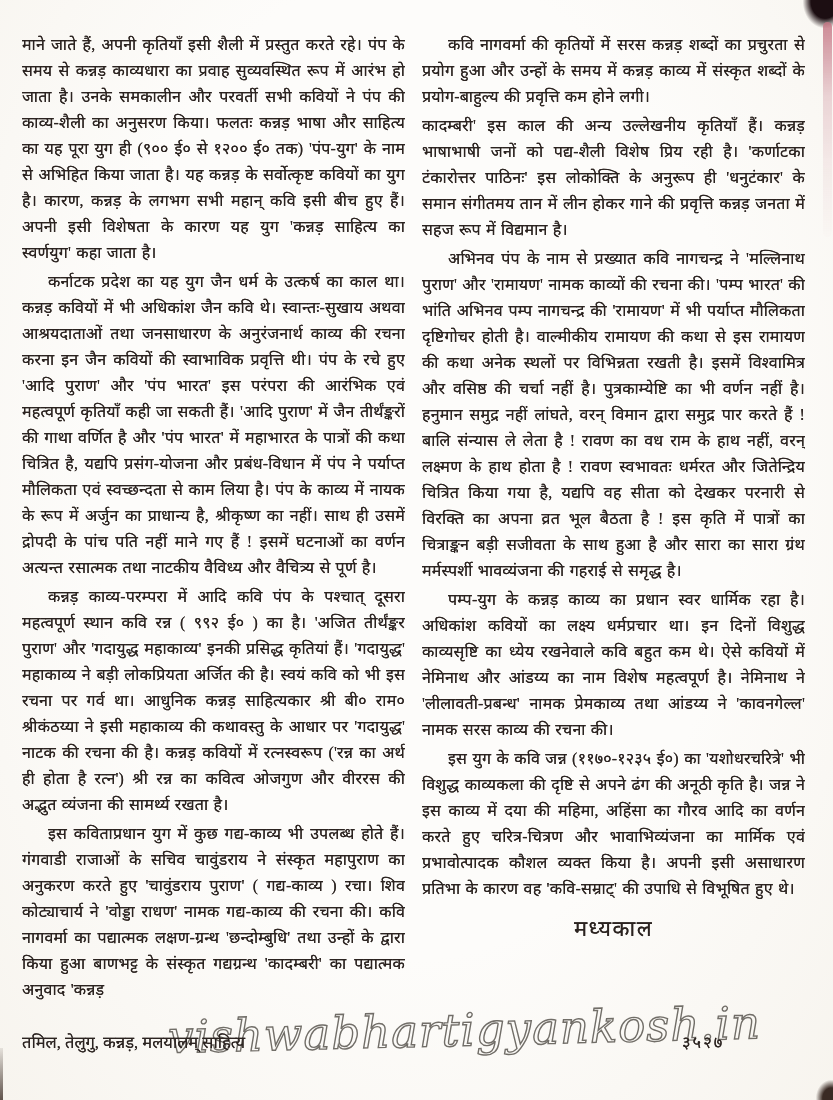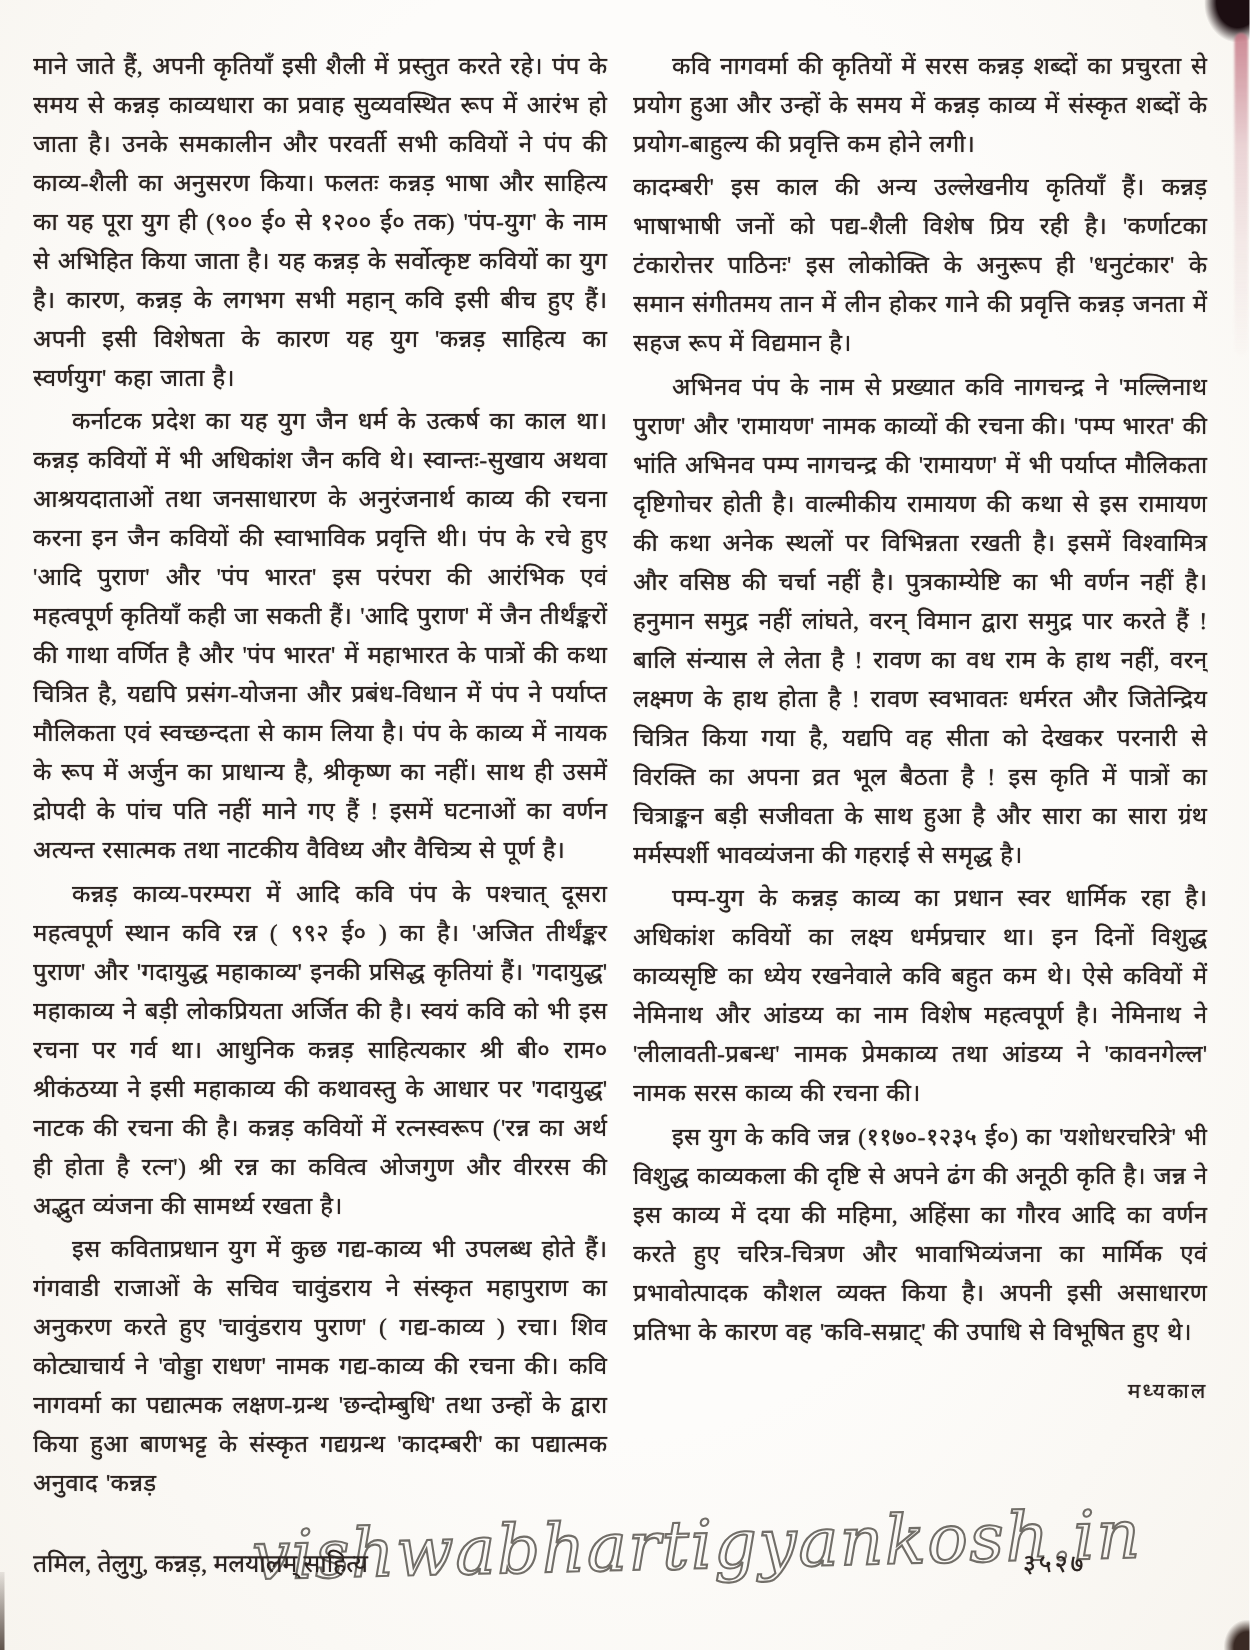--- a/index.html
+++ b/index.html
@@ -39,23 +39,23 @@
     letter-spacing: 0.2px;
     word-spacing: 1px;
     text-shadow: 0 0 0.6px rgba(43,35,32,0.85);
   }
   .para {
     margin: 0 0 3px 0;
     text-indent: 26px;
   }
   .para.no-indent { text-indent: 0; }
   .section-heading {
-    font-size: 14px;
+    font-size: 22px;
     font-weight: normal;
-    text-align: right;
+    text-align: center;
     margin: 14px 0 9px 0;
     letter-spacing: 1.5px;
     text-shadow: 0 0 0.6px rgba(43,35,32,0.85);
   }
   
   .footer {
     position: absolute;
     top: 1030px;
     left: 22px;
     right: 28px;

